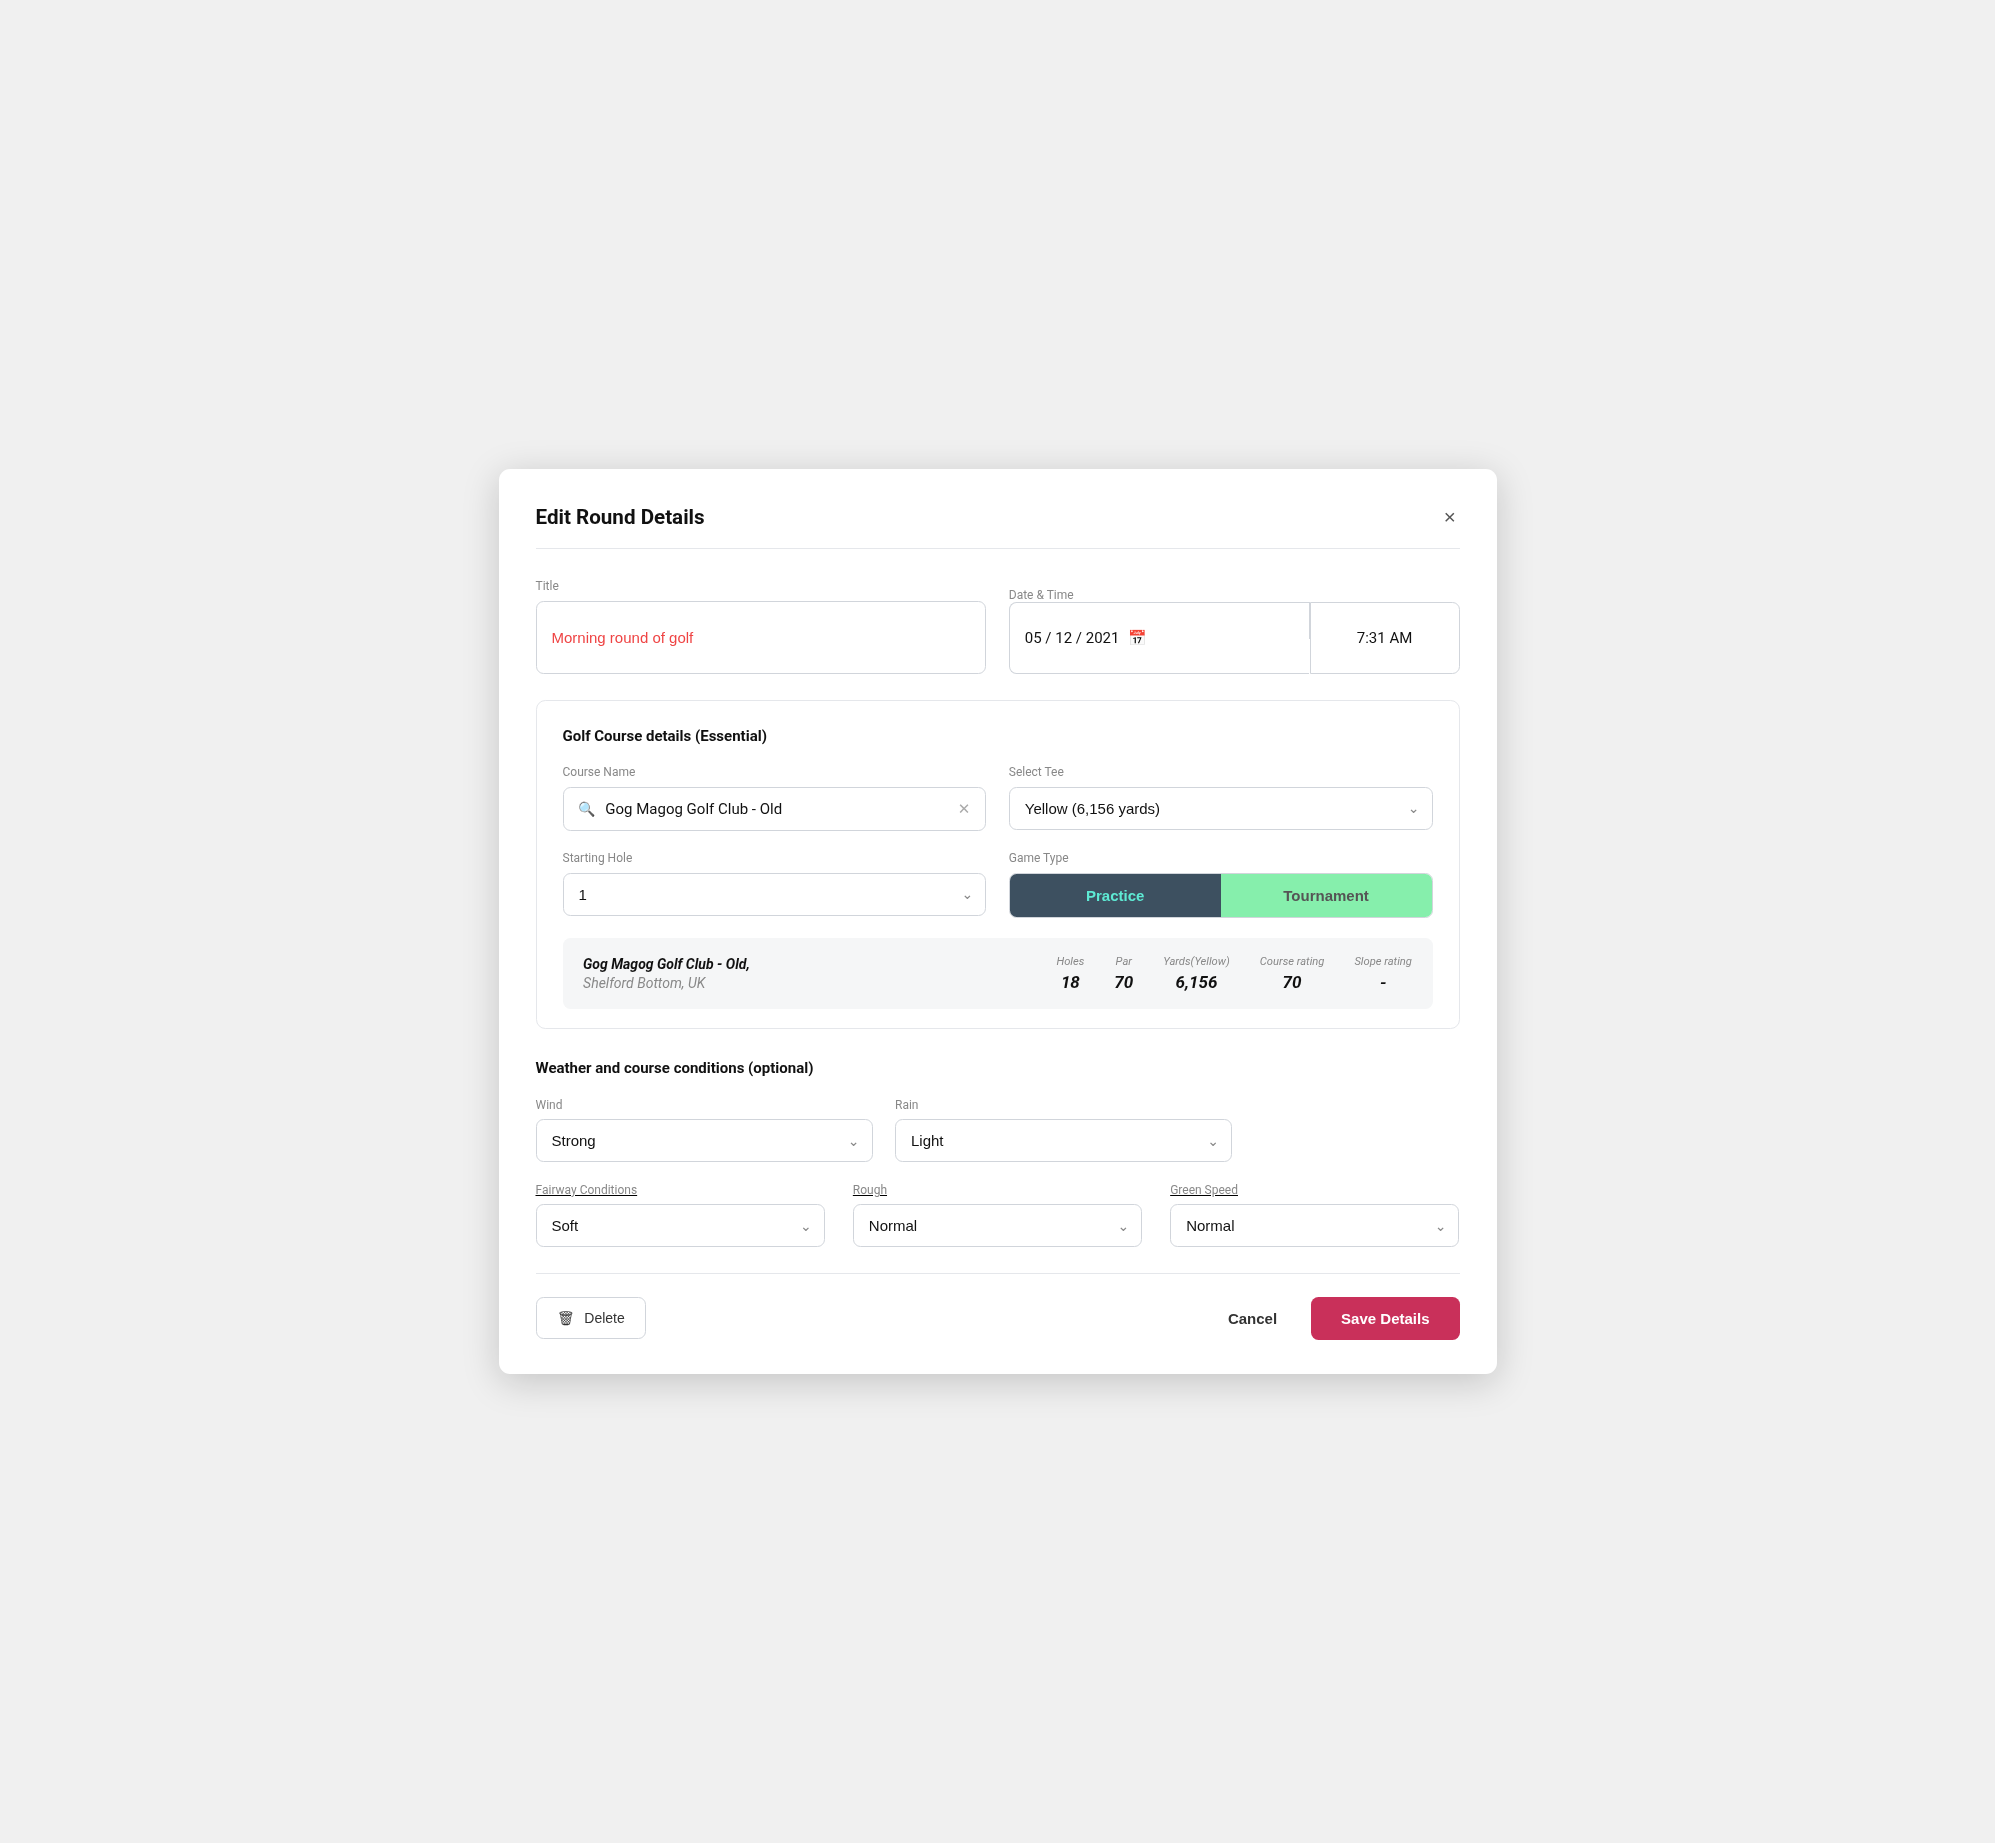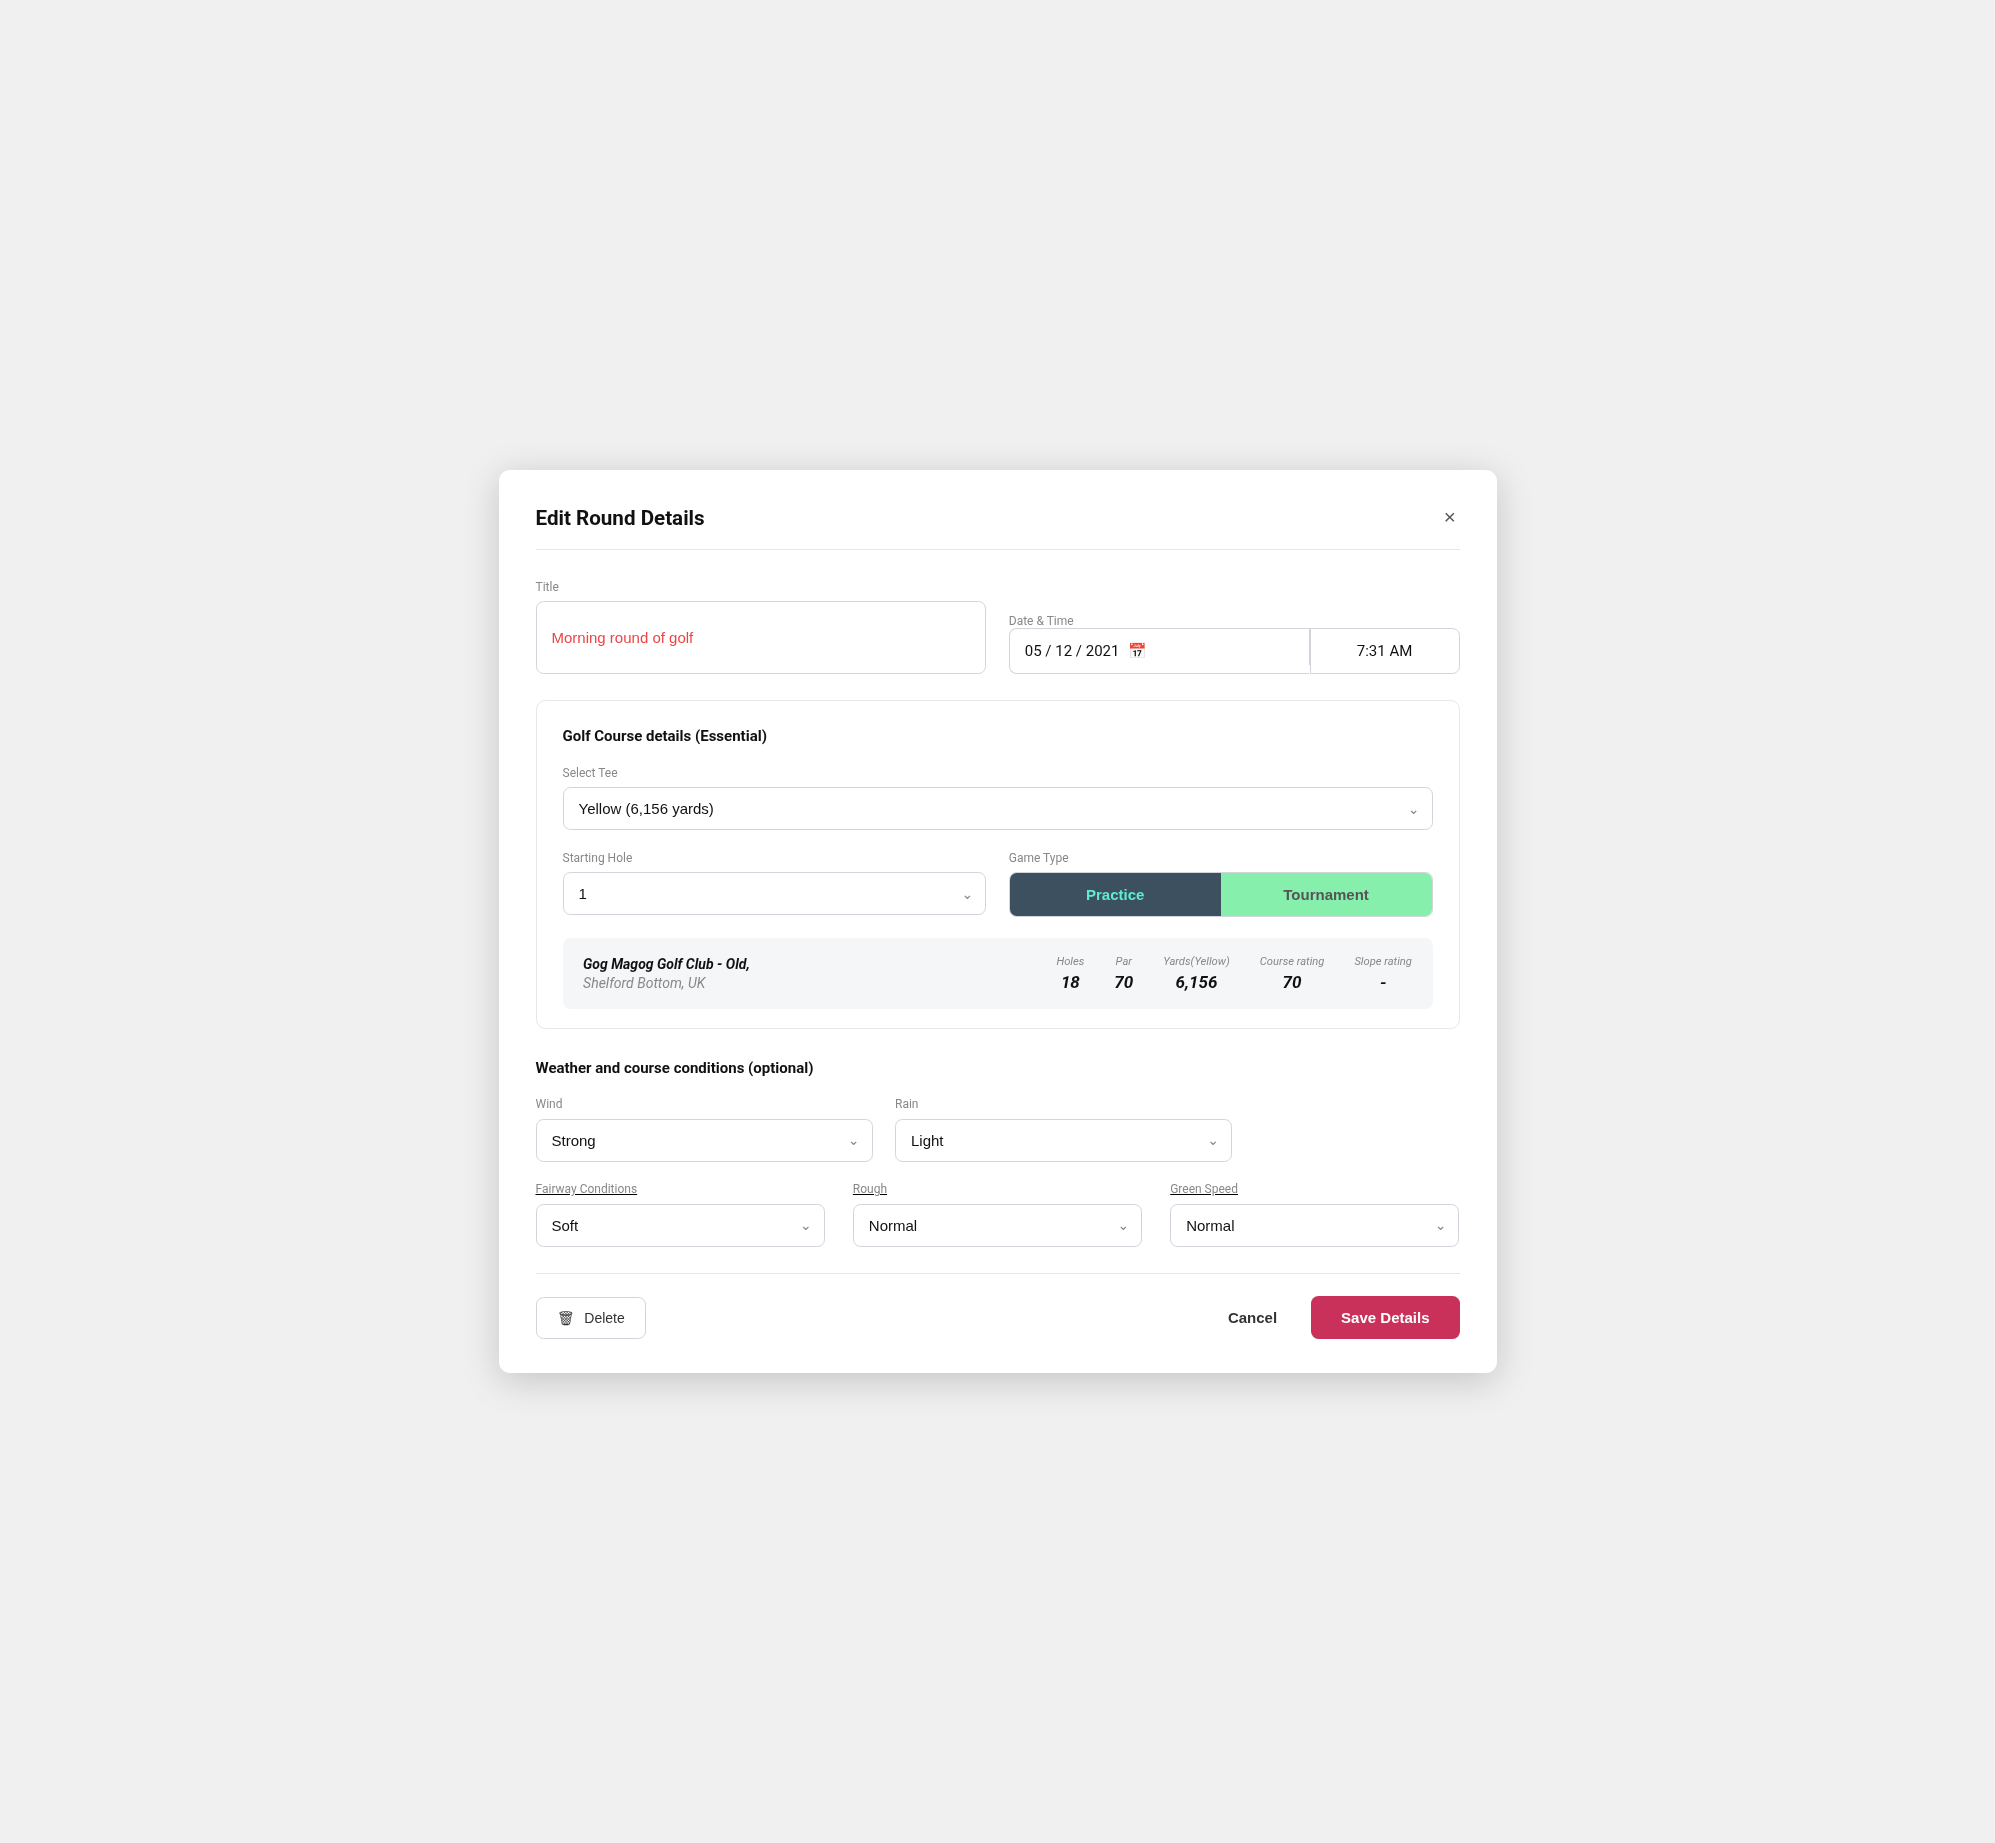--- a/index.html
+++ b/index.html
@@ -72,21 +72,21 @@
       font-size: 15px;
       color: #ef4444;
       width: 100%;
       outline: none;
     }
     .date-input-wrapper {
       display: flex;
       align-items: center;
       border: 1.4px solid #d1d5db;
       border-radius: 7.5px 0 0 7.5px;
-      padding: 13px 15px;
+      padding: 26px 15px;
       font-size: 15px;
       color: #111;
       flex: 1;
       gap: 9.4px;
       border-right: none;
     }
     .time-input-wrapper {
       display: flex;
       align-items: center;
       justify-content: center;
@@ -335,20 +335,28 @@
         </div>
       </div>
     </div>
   </div>
 
   <div class="section-card">
     <div class="section-title">Golf Course details (Essential)</div>
 
     <div class="two-col">
       <div class="field-group">
+        <label class="field-label">Course Name</label>
+        <div class="search-input-wrapper">
+          <span class="search-icon">🔍</span>
+          <span class="search-input-text">Gog Magog Golf Club - Old</span>
+          <button class="clear-btn">✕</button>
+        </div>
+      </div>
+      <div class="field-group">
         <label class="field-label">Select Tee</label>
         <div class="select-wrapper">
           <select>
             <option>Yellow (6,156 yards)</option>
             <option>White (6,500 yards)</option>
             <option>Red (5,200 yards)</option>
           </select>
           <span class="select-arrow">⌄</span>
         </div>
       </div>

